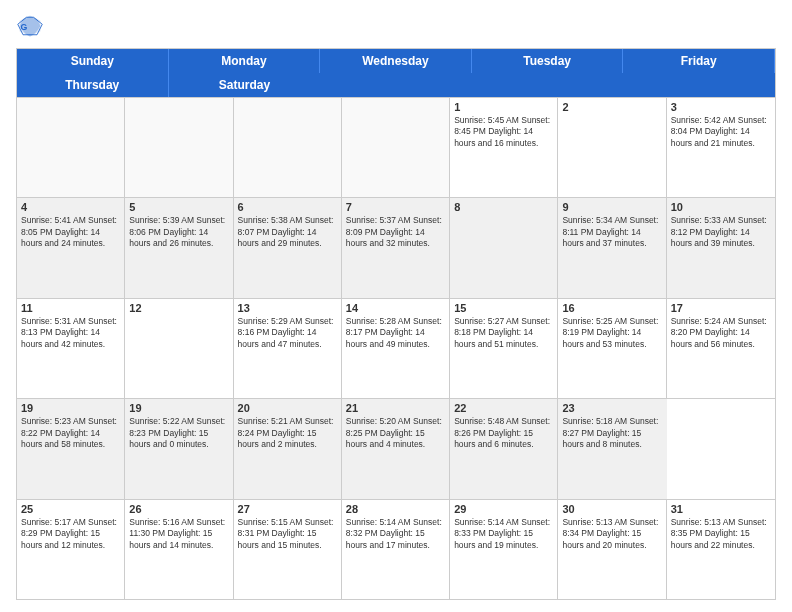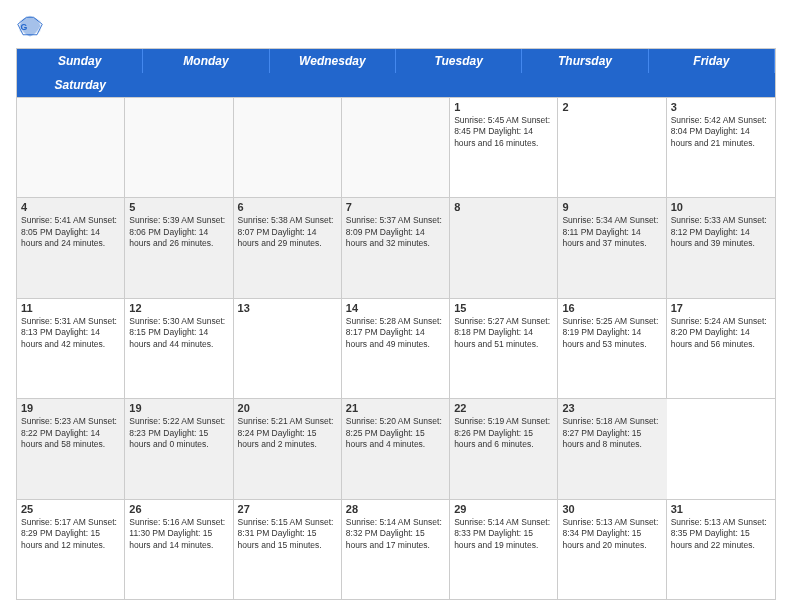--- a/index.html
+++ b/index.html
@@ -61,23 +61,22 @@
       color: #555;
     }
     .calendar {
       flex: 1;
       display: flex;
       flex-direction: column;
       border: 1px solid #ccc;
     }
     .cal-header-row {
       display: grid;
-      grid-template-columns: repeat(6, 1fr);
+      grid-template-columns: repeat(5, 1fr);
       background: #2266cc;
-      font-style: italic;
     }
     .cal-header-cell {
       color: #fff;
       font-size: 12px;
       font-weight: bold;
       text-align: center;
       padding: 5px 2px;
       border-right: 1px solid #4488ee;
     }
     .cal-header-cell:last-child {
@@ -147,22 +146,22 @@
       <div class="subtitle"></div>
     </div>
   </div>
 
   <div class="calendar">
     <div class="cal-header-row">
     <div class="cal-header-cell">Sunday</div>
         <div class="cal-header-cell">Monday</div>
         <div class="cal-header-cell">Wednesday</div>
         <div class="cal-header-cell">Tuesday</div>
+        <div class="cal-header-cell">Friday</div>
         <div class="cal-header-cell">Thursday</div>
-        <div class="cal-header-cell">Friday</div>
         <div class="cal-header-cell">Saturday</div>
       </div>
     <div class="cal-body">
     <div class="cal-week">
           <div class="cal-cell empty"></div>
           <div class="cal-cell empty"></div>
           <div class="cal-cell empty"></div>
           <div class="cal-cell empty"></div>
           <div class="cal-cell">
             <div class="day-number">1</div>
@@ -232,27 +231,27 @@
         <div class="cal-week">
           <div class="cal-cell">
             <div class="day-number">11</div>
             <div class="day-info">Sunrise: 5:31 AM
 Sunset: 8:13 PM
 Daylight: 14 hours
 and 42 minutes.</div>
           </div>
           <div class="cal-cell">
             <div class="day-number">12</div>
-            <div class="day-info">Sunrise: 5:30 AM
-Sunset: 8:15 PM
-Daylight: 14 hours
-and 44 minutes.</div>
           </div>
           <div class="cal-cell">
             <div class="day-number">13</div>
+            <div class="day-info">Sunrise: 5:29 AM
+Sunset: 8:16 PM
+Daylight: 14 hours
+and 47 minutes.</div>
           </div>
           <div class="cal-cell">
             <div class="day-number">14</div>
             <div class="day-info">Sunrise: 5:28 AM
 Sunset: 8:17 PM
 Daylight: 14 hours
 and 49 minutes.</div>
           </div>
           <div class="cal-cell">
             <div class="day-number">15</div>
@@ -300,21 +299,21 @@
           </div>
           <div class="cal-cell shaded">
             <div class="day-number">21</div>
             <div class="day-info">Sunrise: 5:20 AM
 Sunset: 8:25 PM
 Daylight: 15 hours
 and 4 minutes.</div>
           </div>
           <div class="cal-cell shaded">
             <div class="day-number">22</div>
-            <div class="day-info">Sunrise: 5:19 AM
+            <div class="day-info">Sunrise: 5:48 AM
 Sunset: 8:26 PM
 Daylight: 15 hours
 and 6 minutes.</div>
           </div>
           <div class="cal-cell shaded">
             <div class="day-number">23</div>
             <div class="day-info">Sunrise: 5:18 AM
 Sunset: 8:27 PM
 Daylight: 15 hours
 and 8 minutes.</div>

